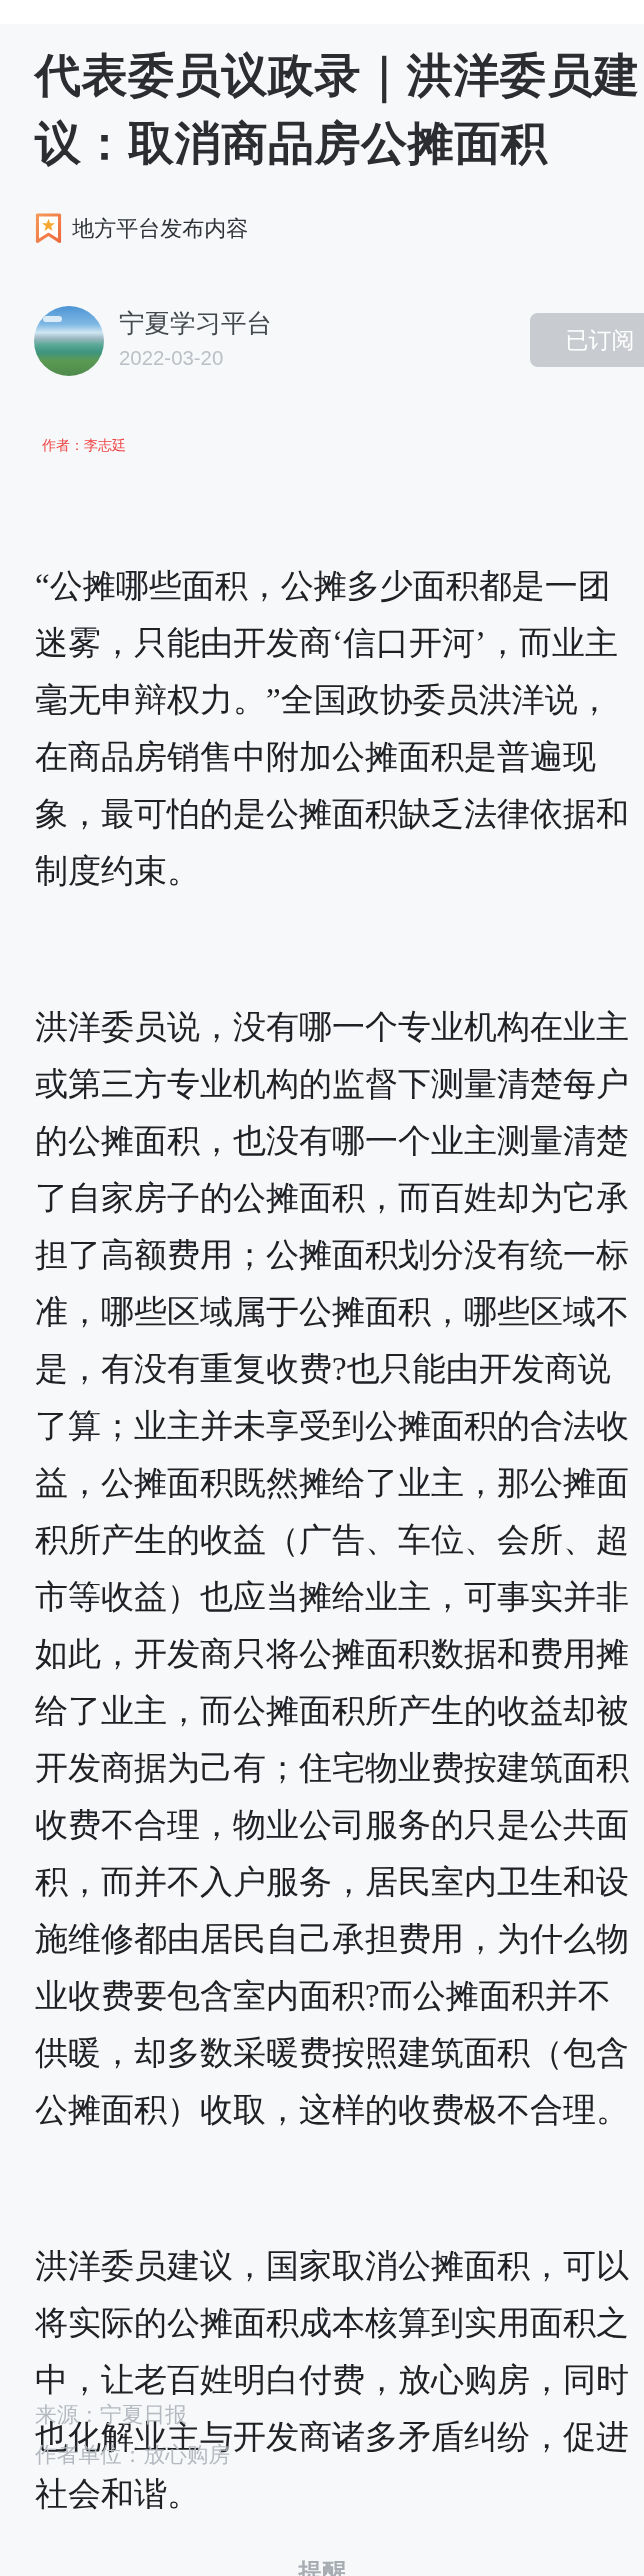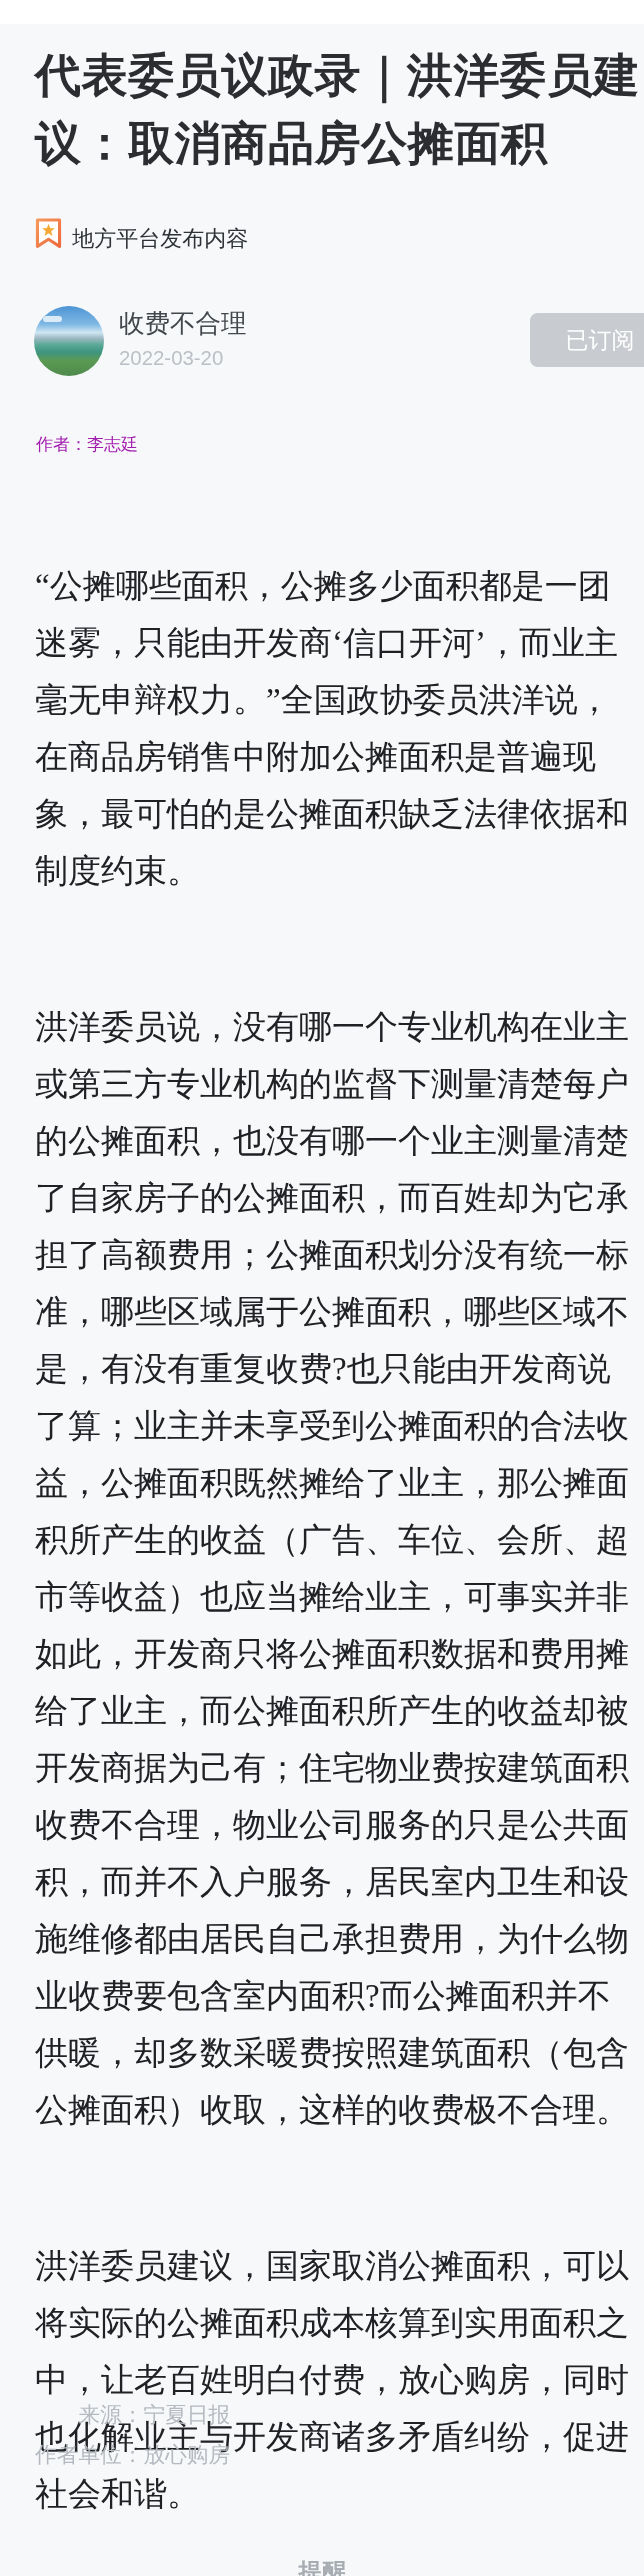--- a/index.html
+++ b/index.html
@@ -31,21 +31,20 @@
   .badge-row {
     position: absolute; left: 35px; top: 213px;
     display: flex; align-items: center;
   }
   .badge-icon { width: 27px; height: 31px; display: block; }
   .badge-label {
     margin-left: 10.2px;
     font-size: 22px;
     line-height: 31px;
     color: #2f3237;
-    margin-top: 10px;
   }
   .avatar {
     position: absolute; left: 34px; top: 306px;
     width: 70px; height: 70px;
     border-radius: 50%;
     background: linear-gradient(180deg,
       #4c94d4 0%, #7fb8e4 26%, #cee6f2 38%, #9db9c2 46%,
       #57a895 56%, #3e9480 66%, #5a9a54 78%, #4f8a4c 100%);
     overflow: hidden;
   }
@@ -70,41 +69,40 @@
     background: #c8ccd0;
     border: none;
     border-radius: 7.6px;
     color: #ffffff;
     font-size: 23px;
     text-align: center;
     line-height: 54px;
     font-family: "Liberation Sans", "DejaVu Sans", sans-serif;
   }
   .author-line {
-    position: absolute; left: 36px; top: 431px;
-    font-size: 17px; line-height: 28px;
-    color: #a21caf;
+    position: absolute; left: 42px; top: 431px;
+    font-size: 14px; line-height: 28px;
+    color: #ef4444;
   }
   .article-body {
     position: absolute; left: 35px; top: 501px;
     width: 656px;
     font-family: "Liberation Serif", "DejaVu Serif", serif;
     font-size: 33px;
     line-height: 57px;
     color: #202124;
     white-space: pre-line;
   }
   .article-body p { margin-bottom: 42px; }
   .article-body p:last-child { margin-bottom: 0; }
   .footer-meta {
     position: absolute; left: 35px; top: 2395px;
     font-size: 21.7px;
     line-height: 40px;
     color: #b4bac0;
-    text-align: right;
   }
   .next-section-heading {
     position: absolute; left: 0; top: 2557px;
     width: 645px;
     text-align: center;
     font-size: 24px;
     font-weight: bold;
     line-height: 29px;
     color: #a6acb2;
   }
@@ -132,21 +130,21 @@
         <polygon points="22,9 24.70,16.28 32.46,16.60 26.37,21.42 28.47,28.90 22,24.6 15.53,28.90 17.63,21.42 11.54,16.60 19.30,16.28" fill="#f7a832"></polygon>
       </svg>
     </span>
     <span class="badge-label">地方平台发布内容</span>
   </div>
 
   <div class="avatar">
     <span class="avatar-cloud"></span>
   </div>
 
-  <div class="publisher-name">收费不合理</div>
+  <div class="publisher-name">宁夏学习平台</div>
 
   <div class="publish-date">2022-03-20</div>
 
   <button class="subscribe-btn">已订阅</button>
 
   <div class="author-line">作者：李志廷</div>
 
   <div class="article-body">
     <p>“公摊哪些面积，公摊多少面积都是一团
 迷雾，只能由开发商‘信口开河’，而业主

